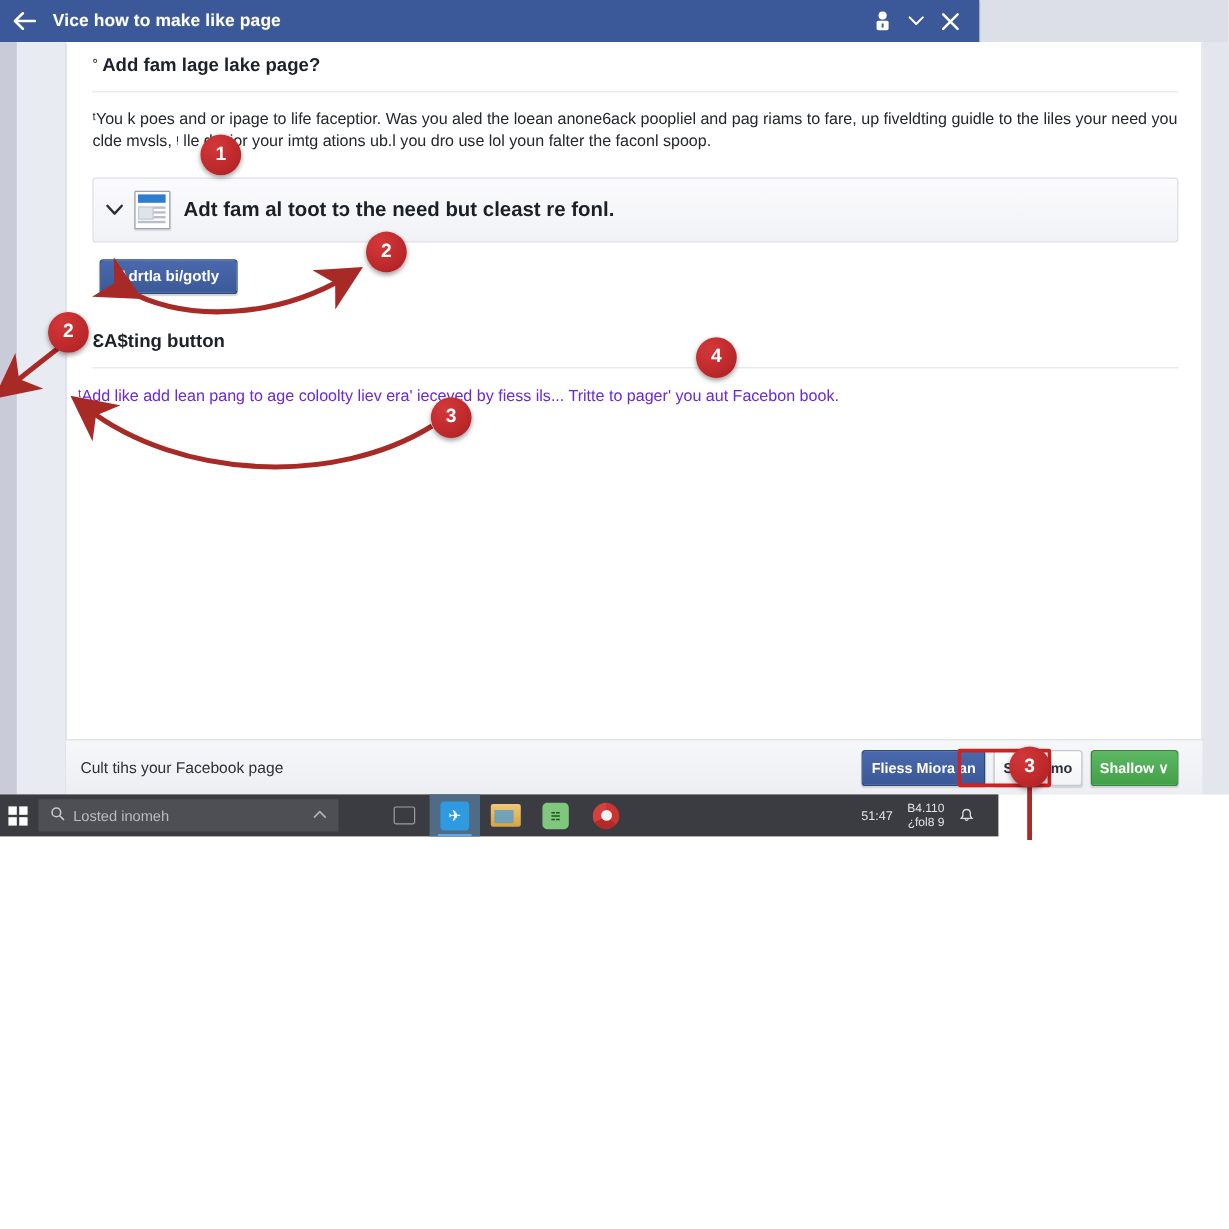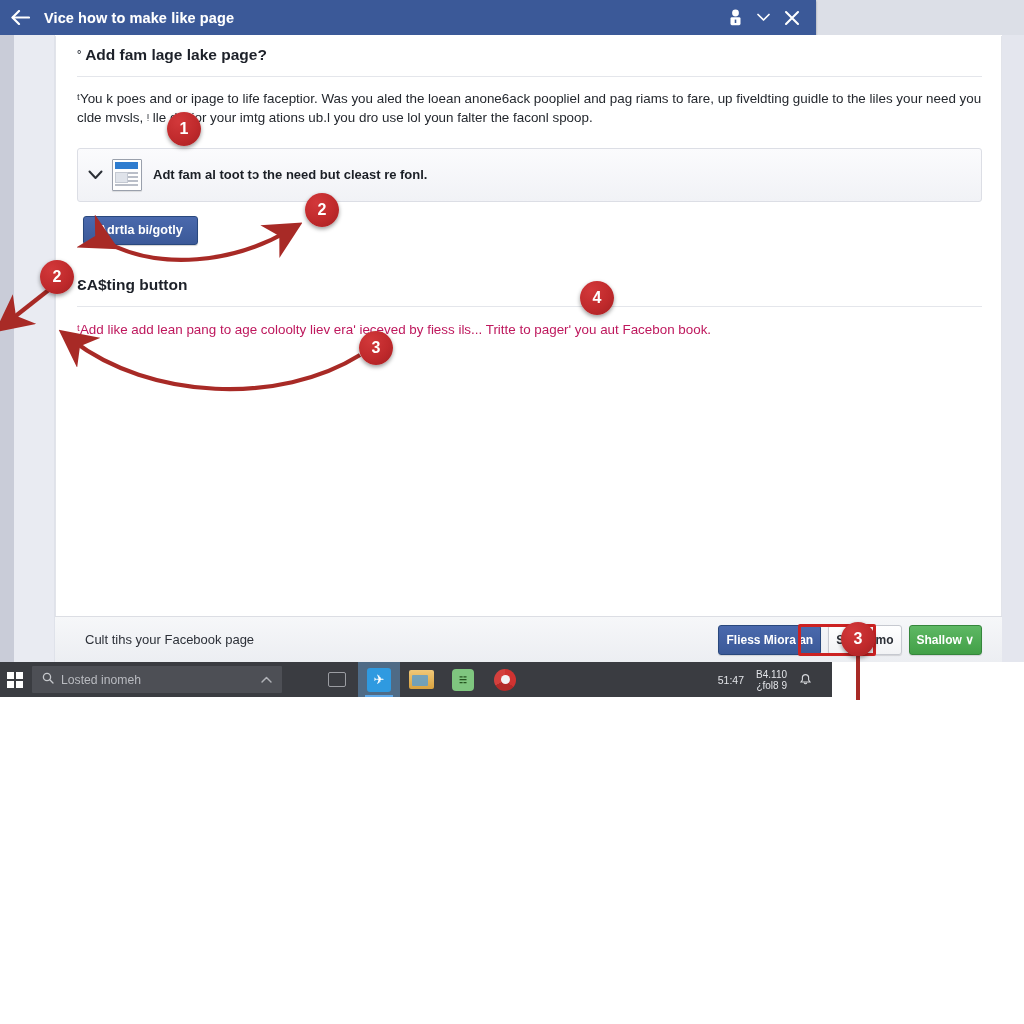--- a/index.html
+++ b/index.html
@@ -91,21 +91,21 @@
     box-shadow:0 1px 1px rgba(0,0,0,.1);overflow:hidden;
   }
   #panel-doc-icon .dbar{position:absolute;left:2px;top:2px;width:23px;height:7px;background:#2e7ccf;}
   #panel-doc-icon .dln{position:absolute;background:#b9bec8;}
   #panel-doc-icon .l1{left:2px;top:12px;width:11px;height:9px;background:#dfe3ea;border:1px solid #c4c9d2;}
   #panel-doc-icon .l2{left:15px;top:12px;width:10px;height:2px;}
   #panel-doc-icon .l3{left:15px;top:16px;width:10px;height:2px;}
   #panel-doc-icon .l4{left:15px;top:20px;width:10px;height:2px;}
   #panel-doc-icon .l5{left:2px;top:24px;width:23px;height:2px;}
   #panel-text{display:flex;flex-direction:column;justify-content:center;}
-  #panel-title{font-size:13px;font-weight:bold;color:#1b1f26;line-height:16px;text-align:right;}
+  #panel-title{font-size:17px;font-weight:bold;color:#1b1f26;line-height:16px;text-align:right;}
   #panel-subtitle{font-size:12px;color:#6b707a;line-height:15px;margin-top:1px;}
 
   
   #primary-button{
     position:absolute;left:27px;top:180px;
     padding:6px 14px 7px 14px;
     background:linear-gradient(to bottom,#4a69ad,#3b5998);
     border:1px solid #29487d;border-radius:3px;
     color:#ffffff;font-size:12.6px;font-weight:bold;
     box-shadow:0 1px 1px rgba(0,0,0,.18);
@@ -113,34 +113,34 @@
   }
 
   #section-heading-2{
     position:absolute;left:21px;top:240px;
     font-size:15.5px;font-weight:bold;color:#1d2129;white-space:nowrap;text-align:center;
   }
   #divider-2{
     position:absolute;left:21px;top:270px;width:905px;height:1px;background:#e4e6eb;
   }
   #body-paragraph-2{
-    position:absolute;left:21px;top:285px;width:910px;
-    font-size:13.4px;color:#be185d;line-height:18.5px;
+    position:absolute;left:9px;top:285px;width:910px;
+    font-size:13.4px;color:#6d28d9;line-height:18.5px;
   }
 
   
   #footer-bar{
     position:absolute;left:55px;top:616px;width:947px;height:46px;
     background:linear-gradient(to bottom,#f6f7f9,#eceef2);
     border-top:1px solid #dcdee4;
     box-sizing:border-box;
     display:flex;align-items:center;
   }
   #footer-note{
-    margin-left:30px;font-size:13px;color:#2c3038;white-space:nowrap;
+    margin-left:12px;font-size:13px;color:#2c3038;white-space:nowrap;
   }
   #footer-actions{
     margin-left:auto;display:flex;align-items:center;gap:7px;padding-right:20px;
   }
   .fbtn{
     font-size:12px;font-weight:bold;border-radius:3px;
     padding:7px 7px;cursor:pointer;white-space:nowrap;
     box-shadow:0 1px 1px rgba(0,0,0,.12);
   }
   .fbtn-blue{background:linear-gradient(to bottom,#4a69ad,#3b5998);border:1px solid #29487d;color:#fff;}

